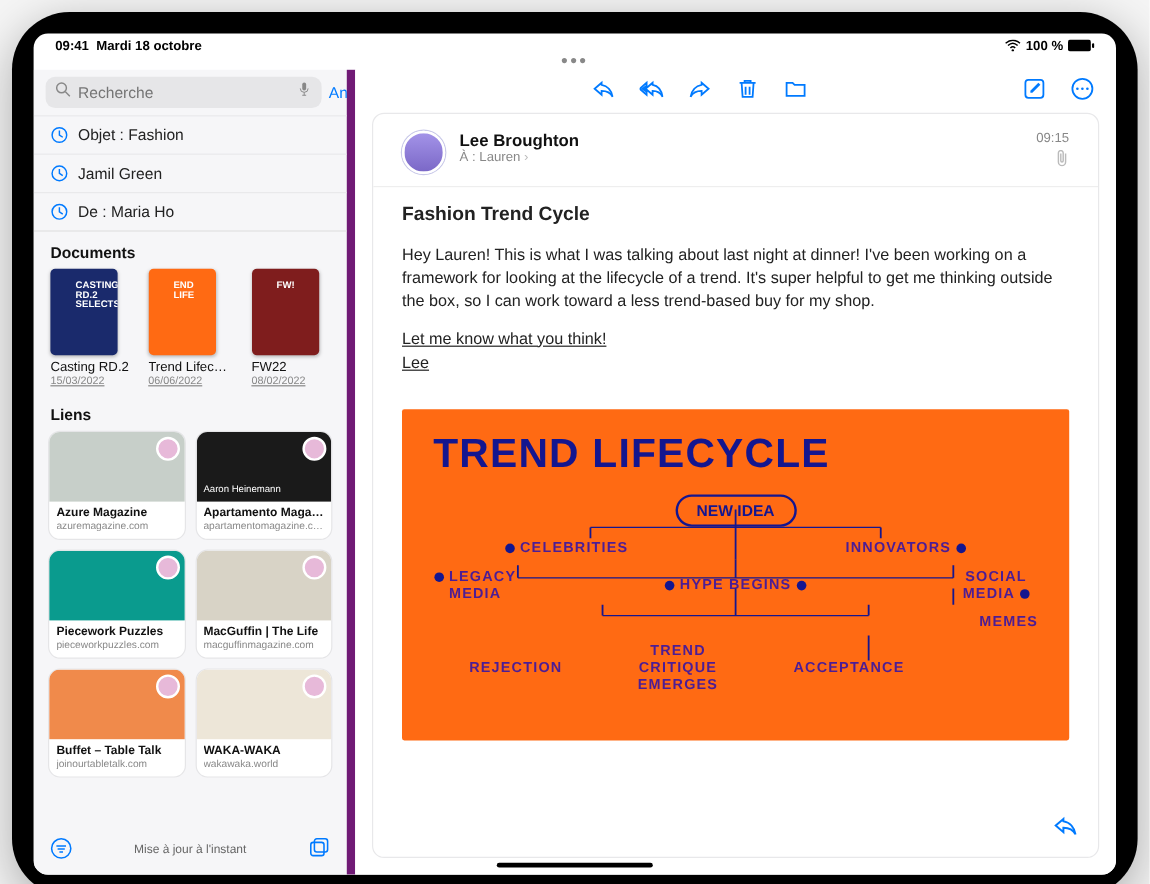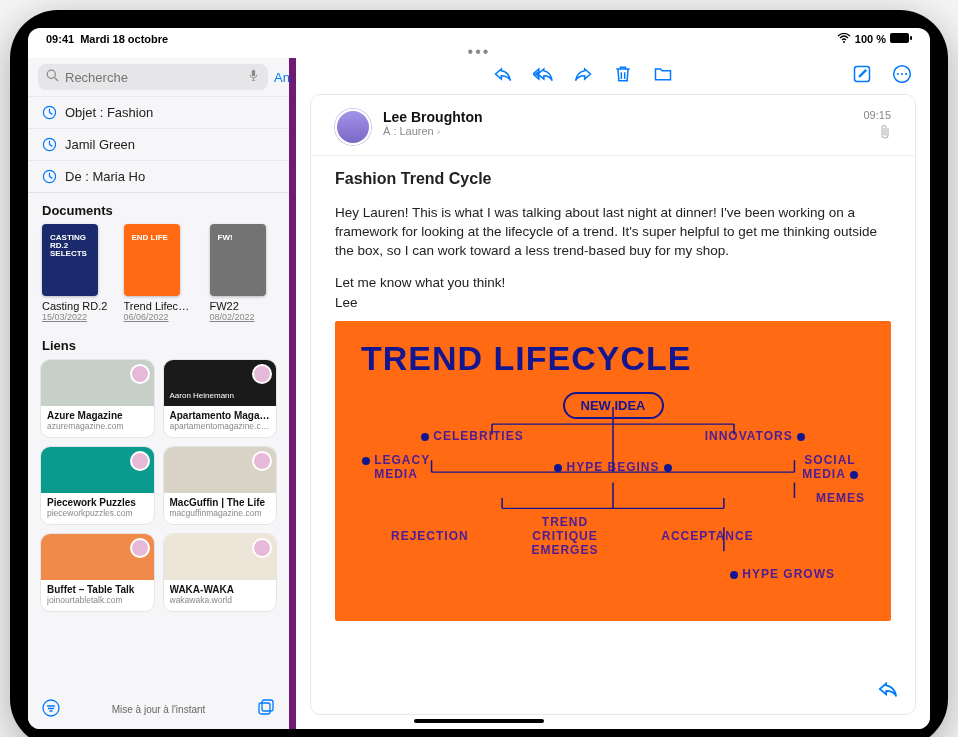--- a/index.html
+++ b/index.html
@@ -26,21 +26,21 @@
   .recent-item:first-child{border-top:1px solid #e9e9eb;}
   .clock-icon { width:15px;height:15px; color:#007aff;}
   .section-h { font-size:13px; font-weight:700; padding:10px 14px 6px; color:#111;}
   .docs-row { display:flex; gap:16px; padding:0 14px 6px;}
   .doc-item { width:70px; text-align:left;}
   .doc-thumb { width:56px; height:72px; border-radius:4px; background:#ccc; margin-bottom:4px; box-shadow:0 1px 3px rgba(0,0,0,.25); position:relative; overflow:hidden;}
   .doc-name { font-size:11px; color:#111; white-space:nowrap; overflow:hidden; text-overflow:ellipsis;}
   .doc-date { font-size:9px; color:#888;text-decoration:underline;}
   .links-grid { display:grid; grid-template-columns:1fr 1fr; gap:8px; padding:0 12px 8px;}
   .link-card { background:#fff; border:1px solid #e5e5e7; border-radius:10px; overflow:hidden;}
-  .link-img { height:46px; background:#9aa; position:relative;text-decoration:underline;}
+  .link-img { height:58px; background:#9aa; position:relative;text-decoration:underline;}
   .link-avatar { position:absolute; top:4px; right:4px; width:20px;height:20px;border-radius:50%;background:#e7b9d9;border:2px solid #fff;}
   .link-meta { padding:4px 6px 6px;}
   .link-title { font-size:10px; font-weight:600; color:#111; white-space:nowrap; overflow:hidden; text-overflow:ellipsis;}
   .link-url { font-size:8.5px; color:#888; white-space:nowrap; overflow:hidden; text-overflow:ellipsis;}
   .sidebar-footer { margin-top:auto; display:flex; align-items:center; justify-content:space-between; padding:10px 14px; font-size:10px; color:#666;}
   .sf-icon{color:#007aff;}
   
   .content { flex:1; display:flex; flex-direction:column; background:#fff;}
   .toolbar { height:36px; display:flex; align-items:center; justify-content:space-between; padding:0 18px;}
   .tb-group { display:flex; gap:20px; color:#007aff;}
@@ -50,34 +50,34 @@
   .avatar { width:36px;height:36px;border-radius:50%; background:linear-gradient(#a393e8,#7b68c7); border:2px solid #fff; box-shadow:0 0 0 1px #c9c9e9; flex-shrink:0;}
   .mh-text{flex:1;}
   .sender { font-size:14px; font-weight:700; color:#111;}
   .to-line { font-size:11px; color:#888; display:flex; align-items:center; gap:3px;}
   .to-name{color:#888;}
   .mh-right { text-align:right; font-size:11px; color:#888;}
   .attach-ic{color:#bbb; font-size:12px; margin-top:4px;}
   .mail-body { padding:14px 24px; font-size:13.5px; color:#222; overflow:hidden;}
   .subject { font-size:16px; font-weight:700; margin-bottom:16px;}
   .para { margin-bottom:12px; line-height:1.4;}
-  .sig { margin-bottom:8px; line-height:1.5;}
+  .sig { margin-bottom:28px; line-height:1.5;text-decoration:underline;}
   
   .poster { background:#ff6a13; padding:18px 26px 30px; border-radius:2px;}
   .poster-title { font-family:Arial Black,Arial,sans-serif; font-size:34px; font-weight:900; color:#14168f; letter-spacing:1px;}
   .flow { margin-top:14px; position:relative; color:#fff; font-size:12px; font-weight:600;}
   .pill { display:inline-block; border:2px solid #14168f; color:#14168f; background:#ff6a13; border-radius:20px; padding:4px 16px; font-weight:900; font-size:13px;}
   .flow-row { display:flex; justify-content:space-between; align-items:center; margin:10px 0;}
   .node { color:#4c1d95; letter-spacing:1px; text-align:center;}
   .dot { width:8px;height:8px;background:#14168f;border-radius:50%;display:inline-block;vertical-align:middle;}
   .flow svg { position:absolute; left:0; top:-4px; width:100%; height:100%; pointer-events:none;}
   .flow svg path,.flow svg line{stroke:#14168f;stroke-width:1.5;fill:none;}
   .reply-corner { position:absolute; bottom:10px; right:16px; color:#007aff;}
   .home-ind { position:absolute; bottom:6px; left:50%; transform:translateX(-50%); width:130px; height:4px; background:#000; border-radius:3px;}
-  .thumb-txt{position:absolute;left:8px;top:10px;color:#fff;font-size:8px;font-weight:800;line-height:1;}
+  .thumb-txt{position:absolute;left:21px;top:10px;color:#fff;font-size:8px;font-weight:800;line-height:1;}
 </style>
 </head>
 <body>
 
 <div class="device">
  <div class="screen">
    <div class="status-bar">
      <div class="status-left">
        <span>09:41</span>
        <span>Mardi 18 octobre</span>
@@ -152,21 +152,21 @@
   <div class="doc-date">15/03/2022</div>
             </div>
             <div class="doc-item">
               <div class="doc-thumb" style="background:#ff6a13">
                 <div class="thumb-txt">END LIFE</div>
               </div>
   <div class="doc-name">Trend Lifecycle</div>
   <div class="doc-date">06/06/2022</div>
             </div>
             <div class="doc-item">
-              <div class="doc-thumb" style="background:#737373">
+              <div class="doc-thumb" style="background:#7f1d1d">
                 <div class="thumb-txt">FW!</div>
               </div>
   <div class="doc-name">FW22</div>
   <div class="doc-date">08/02/2022</div>
             </div>
           </div>
 
        <div class="section-h">Liens</div>
        <div class="links-grid" id="links-grid">
             <div class="link-card">
@@ -330,23 +330,20 @@
                </div>
                <div class="flow-row" style="justify-content:flex-end;padding-right:0;">
                     <span class="node">MEMES</span>
                   </div>
                <div class="flow-row" style="padding:0 30px;">
                  <span class="node">REJECTION</span>
                  <span class="node" style="width:90px">TREND CRITIQUE EMERGES</span>
                  <span class="node">ACCEPTANCE</span>
                  <span style="width:30px"></span>
                </div>
-               <div class="flow-row" style="justify-content:flex-end;padding-right:30px;">
-                 <span class="node"><span class="dot"></span> <span>HYPE GROWS</span></span>
-               </div>
              </div>
            </div>
          </div>
 
          <span class="reply-corner">
            <svg width="22" height="22" viewBox="0 0 24 24" stroke="#007aff" fill="none" stroke-width="1.8">
                 <path d="M10 6L3 12l7 6v-4c5 0 9 2 11 6-1-6-5-11-11-12V6z"></path>
               </svg>
          </span>
        </div>

